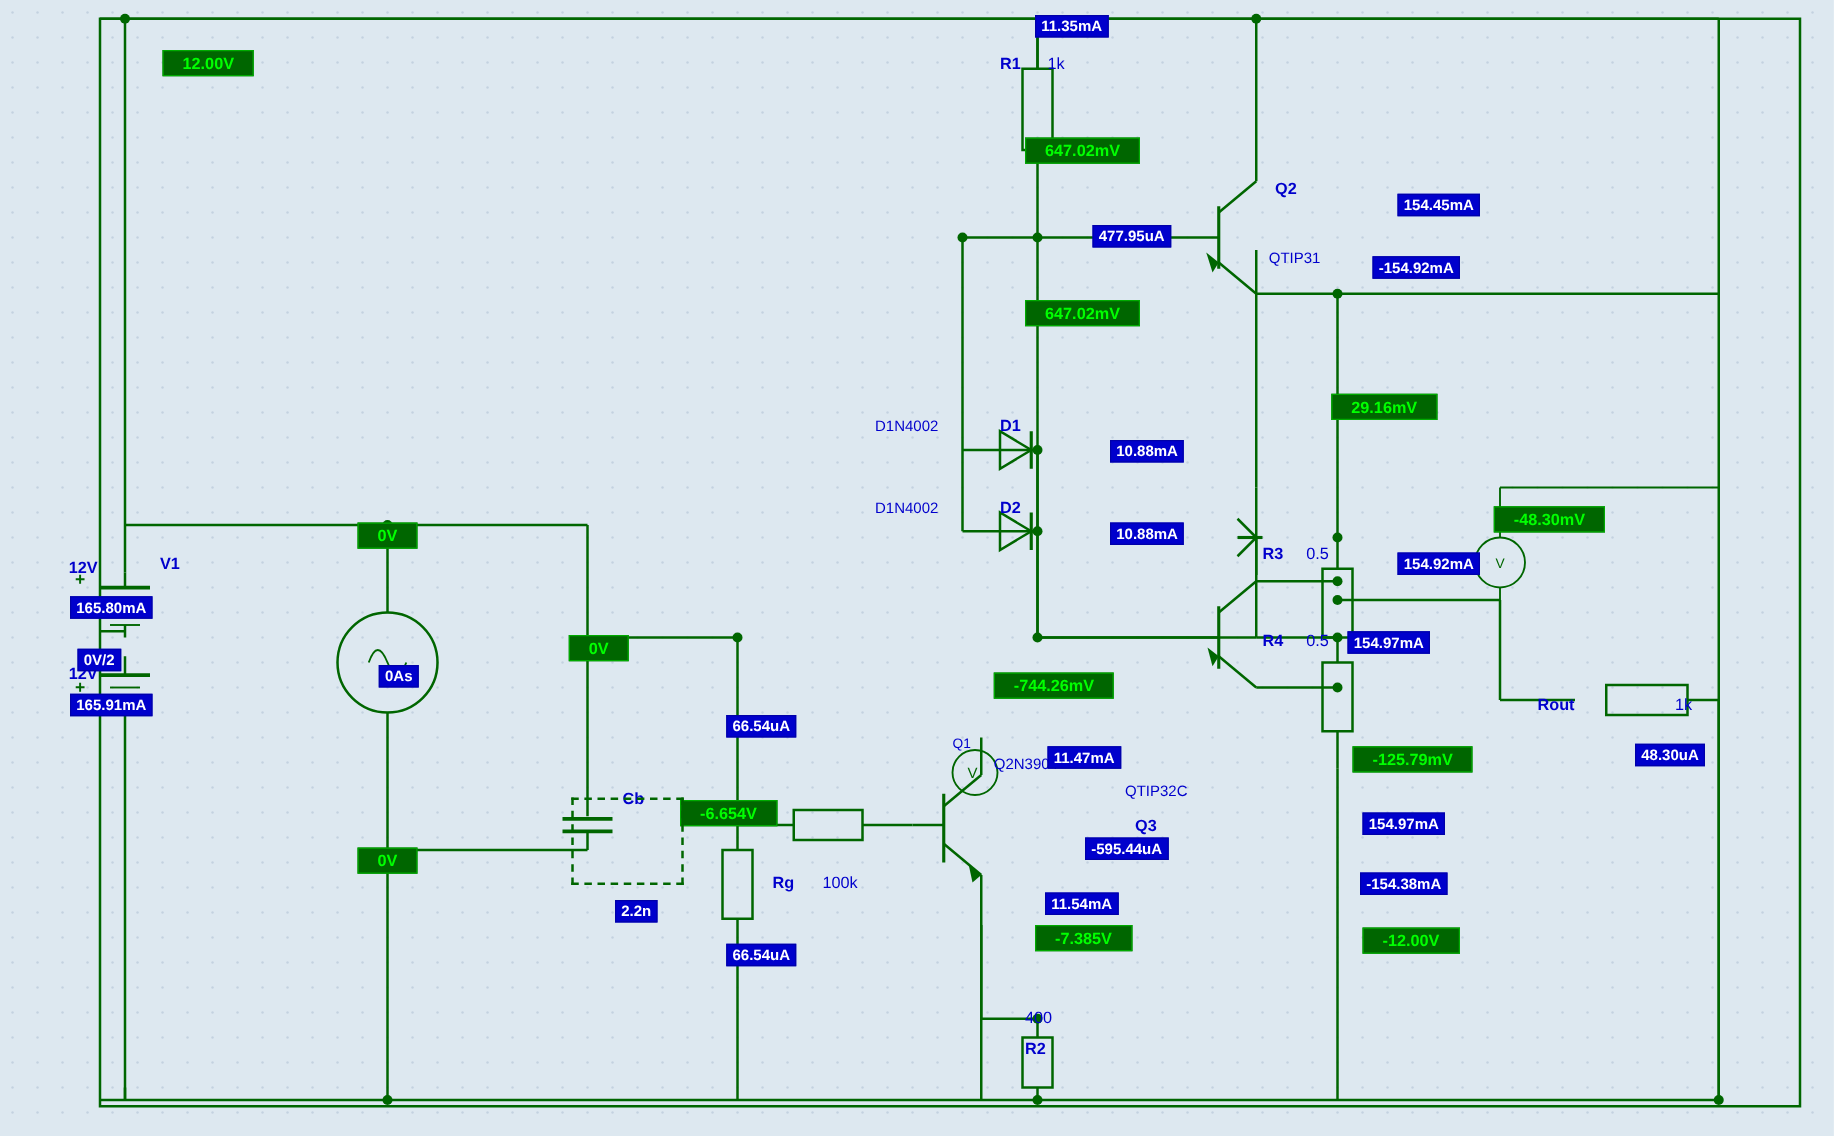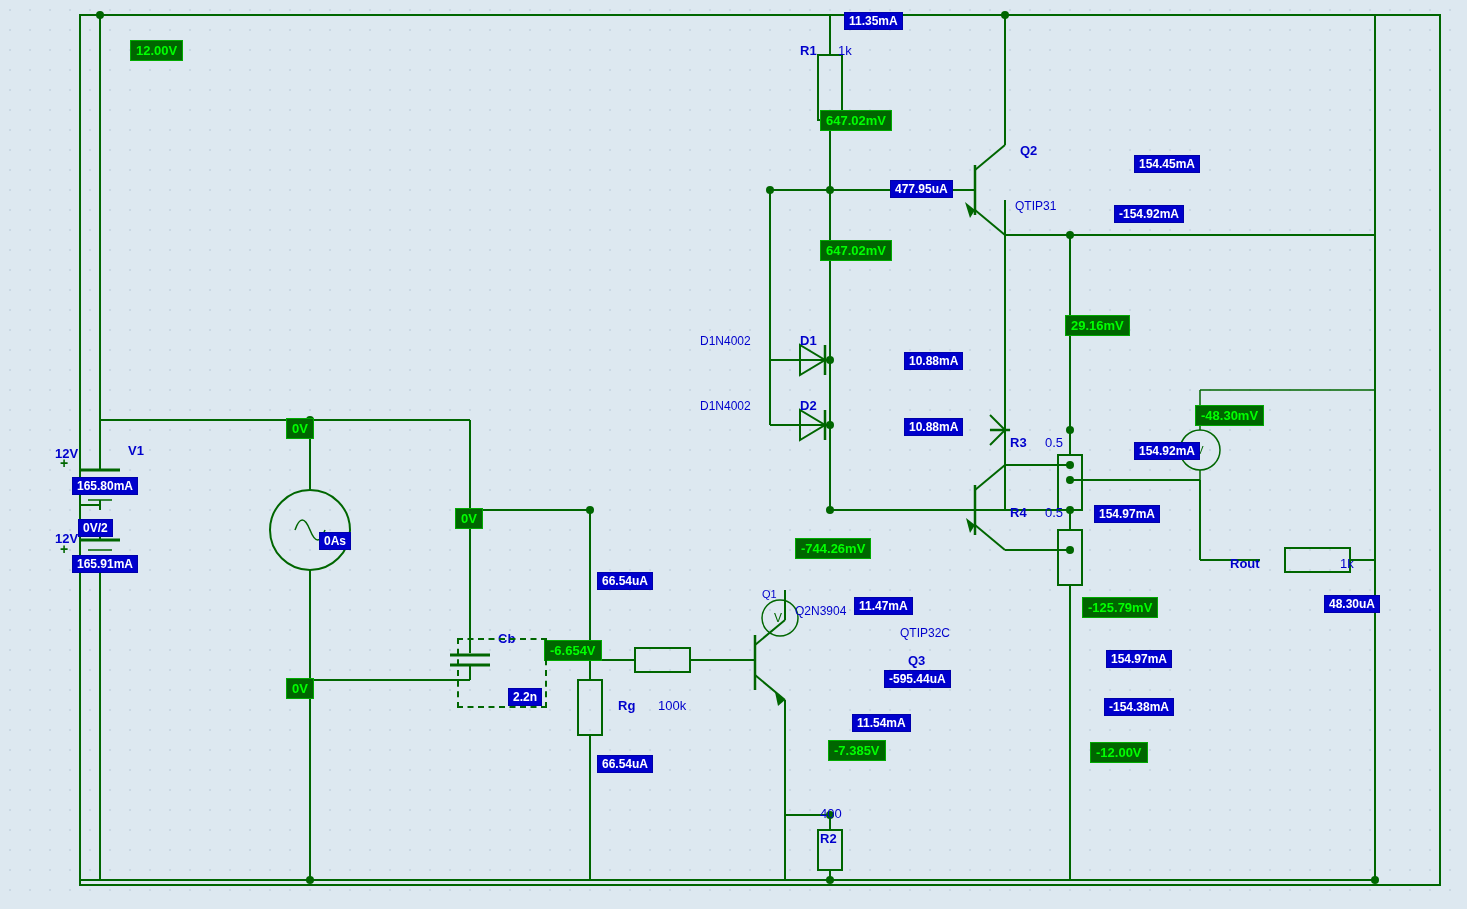--- a/index.html
+++ b/index.html
@@ -21,34 +21,33 @@
       top: 0; left: 0;
       width: 1467px;
       height: 909px;
     }
     .label-green {
       position: absolute;
       background: #006600;
       color: #00ff00;
       font-size: 13px;
       font-weight: bold;
-      padding: 2px 5px;
+      padding: 2px 15px;
       border: 1px solid #00aa00;
       white-space: nowrap;
     }
     .label-blue {
       position: absolute;
       background: #0000cc;
       color: #ffffff;
       font-size: 12px;
       font-weight: bold;
       padding: 1px 4px;
       border: 1px solid #0000aa;
       white-space: nowrap;
-      margin-left: 16px;
     }
     .dotted-rect {
       position: absolute;
       border: 2px dashed #006600;
     }
   </style>
 </head>
 <body>
 
 <div id="schematic">
@@ -323,16 +322,16 @@
   <div class="label-blue" style="left:836px;top:714px">11.54mA</div>
   <div class="label-blue" style="left:581px;top:572px">66.54uA</div>
   <div class="label-blue" style="left:581px;top:755px">66.54uA</div>
   <div class="label-blue" style="left:56px;top:477px">165.80mA</div>
   <div class="label-blue" style="left:62px;top:519px">0V/2</div>
   <div class="label-blue" style="left:56px;top:555px">165.91mA</div>
   <div class="label-blue" style="left:303px;top:532px">0As</div>
   <div class="label-blue" style="left:1090px;top:650px">154.97mA</div>
   <div class="label-blue" style="left:1088px;top:698px">-154.38mA</div>
   <div class="label-blue" style="left:1308px;top:595px">48.30uA</div>
-  <div class="label-blue" style="left:492px;top:688px">2.2n</div>
+  <div class="label-blue" style="left:492px;top:720px">2.2n</div>
 
   <div class="dotted-rect" style="left:457px;top:638px;width:90px;height:70px;"></div>
 </div>
 
 </body></html>

